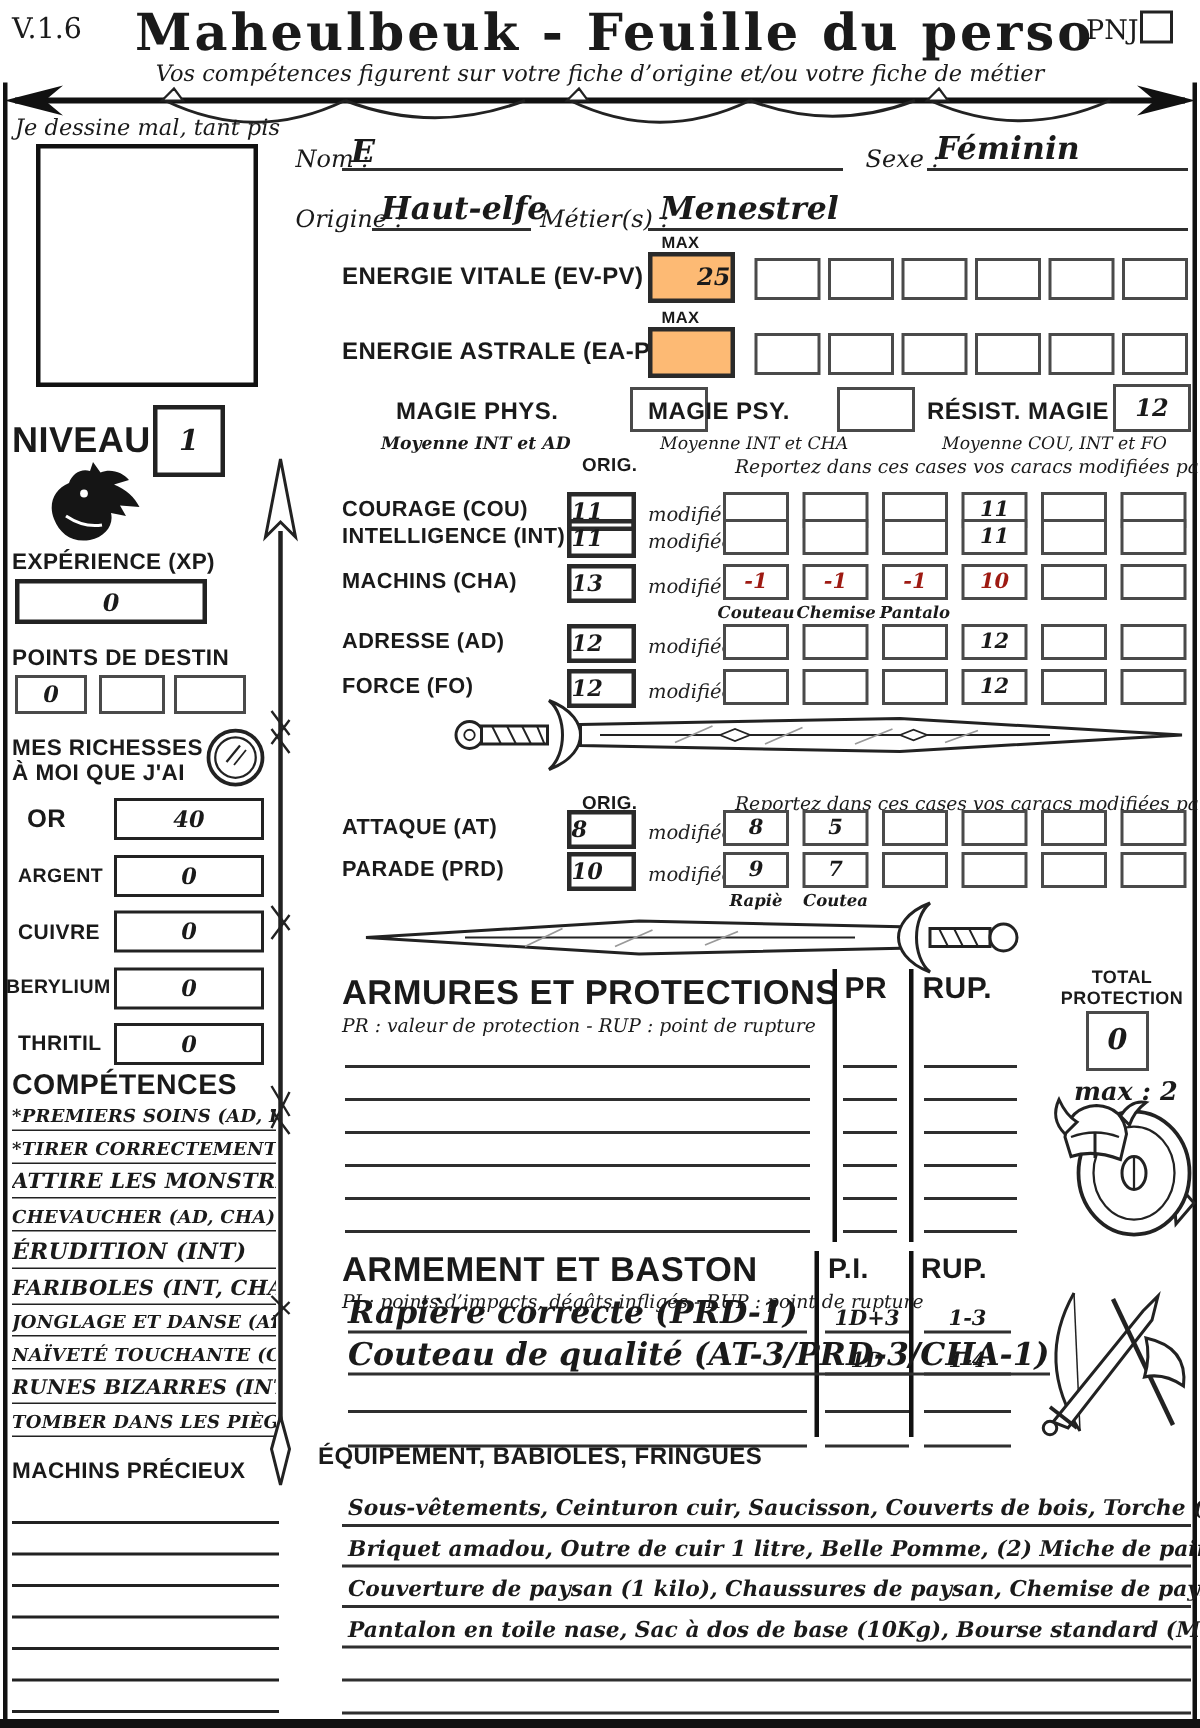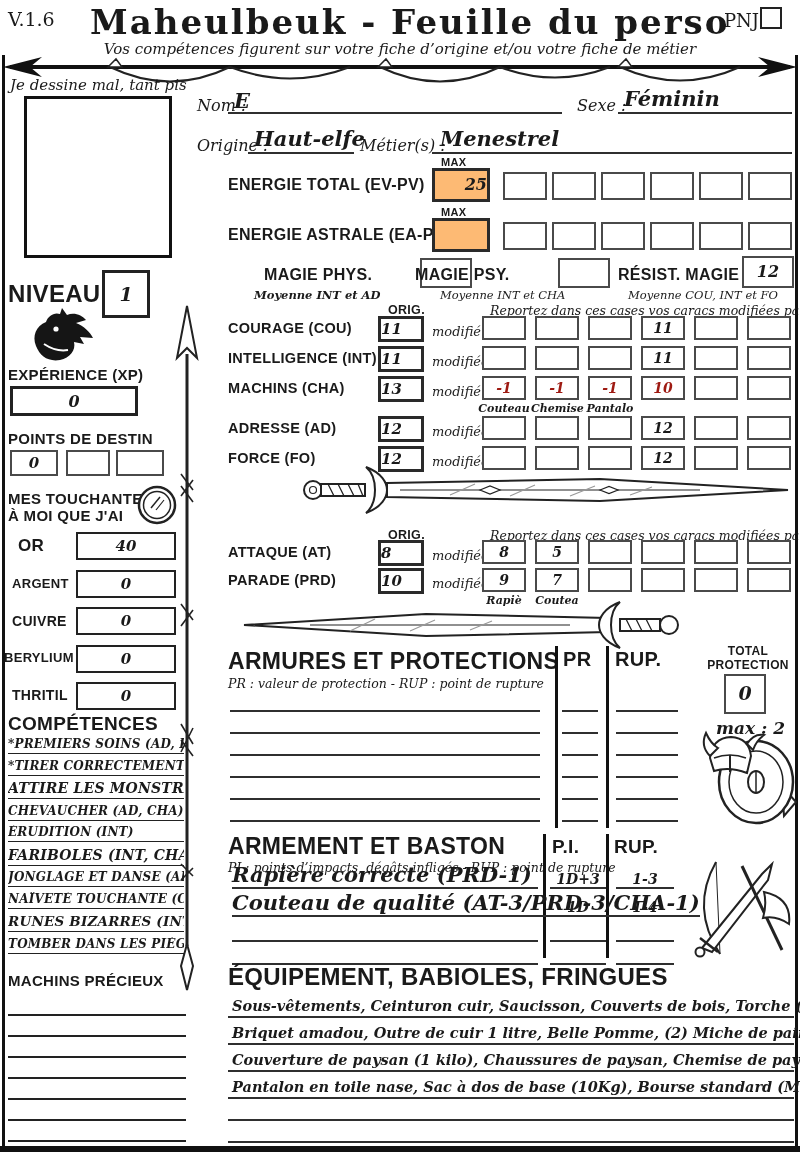--- a/index.html
+++ b/index.html
@@ -36,21 +36,21 @@
   .s0{left:250px}.s1{left:303px}.s2{left:356px}
 
   
   .ebox { border:3px solid #2a2a2a; background:#fdba74; text-align:right; font-size:16px; line-height:28px; }
 
   
   .comp { font-family:"DejaVu Serif", serif; font-style:italic; font-weight:700; font-size:12px;
           letter-spacing:.2px; border-bottom:1.5px solid #222; padding-bottom:2px; margin-bottom:4.5px;
           white-space:nowrap; overflow:hidden; }
   .comp:nth-of-type(3){font-size:14px}
-  .comp:nth-of-type(5){font-size:12px}
+  .comp:nth-of-type(5){font-size:15px}
   .comp:nth-of-type(6){font-size:14px}
   .comp:nth-of-type(9){font-size:13.5px}
   .mline { height:21px; border-bottom:2px solid #222; }
 
   
   .rbox { position:absolute; left:76px; width:100px; height:28px; border:2.5px solid #222; text-align:center; font-size:15px; line-height:24px; }
 
   
   .wname { position:absolute; left:4px; bottom:3px; font-size:21px; }
   .wval  { position:absolute; bottom:3px; font-size:14px; text-align:center; }
@@ -95,21 +95,21 @@
   </svg>
 
   <span class="abs hd" style="left:8px; top:366px; font-size:15px;">EXPÉRIENCE (XP)</span>
   <div class="abs box hand" style="left:10px; top:386px; width:128px; height:30px; font-size:16px; line-height:25px;">0</div>
 
   <span class="abs hd" style="left:8px; top:430px; font-size:15px;">POINTS DE DESTIN</span>
   <div class="abs cell hand" style="left:10px; top:450px; width:48px; height:26px; font-size:15px; line-height:22px;">0</div>
   <div class="abs cell hand" style="left:66px; top:450px; width:44px; height:26px;"></div>
   <div class="abs cell hand" style="left:116px; top:450px; width:48px; height:26px;"></div>
 
-  <span class="abs hd" style="left:8px; top:490px; font-size:15px;">MES TOUCHANTE</span>
+  <span class="abs hd" style="left:8px; top:490px; font-size:15px;">MES RICHESSES</span>
   <span class="abs hd" style="left:8px; top:507px; font-size:15px;">À MOI QUE J'AI</span>
   <svg class="abs" style="left:136px; top:484px;" width="42" height="42" viewBox="0 0 42 42">
     <circle cx="21" cy="21" r="18" fill="#fff" stroke="#222" stroke-width="2.5"></circle>
     <circle cx="21" cy="21" r="13.5" fill="none" stroke="#222" stroke-width="1.5"></circle>
     <line x1="15" y1="24" x2="24" y2="13" stroke="#222" stroke-width="1.5"></line>
     <line x1="20" y1="26" x2="28" y2="16" stroke="#222" stroke-width="1.2"></line>
   </svg>
 
   <span class="abs hd" style="left:18px; top:536px; font-size:17px;">OR</span>
   <div class="abs rbox hand" style="top:532px;">40</div>
@@ -165,21 +165,21 @@
   <div class="abs uline" style="left:618px; top:92px; width:174px; height:22px;"></div>
 
   <span class="abs cal" style="left:197px; top:136px; font-size:16px;">Origine :</span>
   <span class="abs hand" style="left:254px; top:126px; font-size:21px;">Haut-elfe</span>
   <div class="abs uline" style="left:248px; top:132px; width:106px; height:22px;"></div>
   <span class="abs cal" style="left:360px; top:136px; font-size:16px;">Métier(s) :</span>
   <span class="abs hand" style="left:440px; top:126px; font-size:21px;">Menestrel</span>
   <div class="abs uline" style="left:432px; top:132px; width:360px; height:22px;"></div>
 
   <span class="abs hd" style="left:441px; top:156px; font-size:11px;">MAX</span>
-  <span class="abs hd" style="left:228px; top:176px; font-size:16px;">ENERGIE TOTAL (EV-PV)</span>
+  <span class="abs hd" style="left:228px; top:176px; font-size:16px;">ENERGIE VITALE (EV-PV)</span>
   <div class="abs ebox hand" style="left:432px; top:168px; width:58px; height:34px;">25</div>
   <div class="abs cell" style="left:503px; top:172px; width:44px; height:28px;"></div>
   <div class="abs cell" style="left:552px; top:172px; width:44px; height:28px;"></div>
   <div class="abs cell" style="left:601px; top:172px; width:44px; height:28px;"></div>
   <div class="abs cell" style="left:650px; top:172px; width:44px; height:28px;"></div>
   <div class="abs cell" style="left:699px; top:172px; width:44px; height:28px;"></div>
   <div class="abs cell" style="left:748px; top:172px; width:44px; height:28px;"></div>
 
   <span class="abs hd" style="left:441px; top:206px; font-size:11px;">MAX</span>
   <span class="abs hd" style="left:228px; top:226px; font-size:16px;">ENERGIE ASTRALE (EA-PA)</span>
@@ -188,32 +188,32 @@
   <div class="abs cell" style="left:552px; top:222px; width:44px; height:28px;"></div>
   <div class="abs cell" style="left:601px; top:222px; width:44px; height:28px;"></div>
   <div class="abs cell" style="left:650px; top:222px; width:44px; height:28px;"></div>
   <div class="abs cell" style="left:699px; top:222px; width:44px; height:28px;"></div>
   <div class="abs cell" style="left:748px; top:222px; width:44px; height:28px;"></div>
 
   <span class="abs hd" style="left:264px; top:266px; font-size:16px;">MAGIE PHYS.</span>
   <div class="abs cell hand" style="left:420px; top:258px; width:52px; height:30px; font-size:15px; line-height:26px;"></div>
   <span class="abs cal" style="left:254px; top:288px; font-size:11.5px;font-weight:bold;">Moyenne INT et AD</span>
 
-  <span class="abs hd" style="left:415px; top:266px; font-size:16px;">MAGIE PSY.</span>
+  <span class="abs hd" style="left:432px; top:266px; font-size:16px;">MAGIE PSY.</span>
   <div class="abs cell hand" style="left:558px; top:258px; width:52px; height:30px; font-size:15px; line-height:26px;"></div>
   <span class="abs cal" style="left:440px; top:288px; font-size:11.5px;">Moyenne INT et CHA</span>
 
   <span class="abs hd" style="left:618px; top:266px; font-size:16px;">RÉSIST. MAGIE</span>
   <div class="abs cell hand" style="left:742px; top:256px; width:52px; height:32px; font-size:16px; line-height:27px;">12</div>
   <span class="abs cal" style="left:628px; top:288px; font-size:11.5px;">Moyenne COU, INT et FO</span>
 
   <span class="abs hd" style="left:388px; top:303px; font-size:12.5px;">ORIG.</span>
   <span class="abs cal" style="left:490px; top:303px; font-size:12.5px;">Reportez dans ces cases vos caracs modifiées par le matériel</span>
 
-  <div class="abs crow" style="top:316px;">
+  <div class="abs crow" style="top:328px;">
     <span class="hd rl">COURAGE (COU)</span>
     <span class="ob hand">11</span>
     <span class="cal ml">modifié...</span>
     <span class="cell cb p0 hand"></span>
     <span class="cell cb p1 hand"></span>
     <span class="cell cb p2 hand"></span>
     <span class="cell cb p3 hand">11</span>
     <span class="cell cb p4 hand"></span>
     <span class="cell cb p5 hand"></span>
   </div>
@@ -395,21 +395,21 @@
   <svg class="abs" style="left:688px; top:858px;" width="106" height="100" viewBox="0 0 106 100">
     <path d="M28,4 Q2,50 32,96" fill="none" stroke="#222" stroke-width="2"></path>
     <line x1="28" y1="4" x2="32" y2="96" stroke="#222" stroke-width="1"></line>
     <path d="M14,90 L74,16 L84,6 L80,22 L24,94 Z" fill="#fff" stroke="#222" stroke-width="2"></path>
     <line x1="12" y1="80" x2="30" y2="94" stroke="#222" stroke-width="2.5"></line>
     <circle cx="12" cy="94" r="4.5" fill="#fff" stroke="#222" stroke-width="2"></circle>
     <line x1="54" y1="8" x2="94" y2="92" stroke="#222" stroke-width="3"></line>
     <path d="M76,34 Q104,40 101,66 Q88,57 75,60 Q79,46 76,34 Z" fill="#fff" stroke="#222" stroke-width="2"></path>
   </svg>
 
-  <span class="abs hd" style="left:228px; top:963px; font-size:24px;">ÉQUIPEMENT, BABIOLES, FRINGUES</span>
+  <span class="abs hd" style="left:212px; top:963px; font-size:16px;">ÉQUIPEMENT, BABIOLES, FRINGUES</span>
   <div class="abs uline" style="left:228px; top:996px; width:566px; height:22px;">
     <span class="hand" style="font-size:14.5px; position:absolute; left:4px; bottom:2px;">Sous-vêtements, Ceinturon cuir, Saucisson, Couverts de bois, Torche (1H), Écuelle</span>
   </div>
   <div class="abs uline" style="left:228px; top:1023px; width:566px; height:22px;">
     <span class="hand" style="font-size:14.5px; position:absolute; left:4px; bottom:2px;">Briquet amadou, Outre de cuir 1 litre, Belle Pomme, (2) Miche de pain, Chaussettes</span>
   </div>
   <div class="abs uline" style="left:228px; top:1050px; width:566px; height:22px;">
     <span class="hand" style="font-size:14.5px; position:absolute; left:4px; bottom:2px;">Couverture de paysan (1 kilo), Chaussures de paysan, Chemise de paysan</span>
   </div>
   <div class="abs uline" style="left:228px; top:1077px; width:566px; height:22px;">

